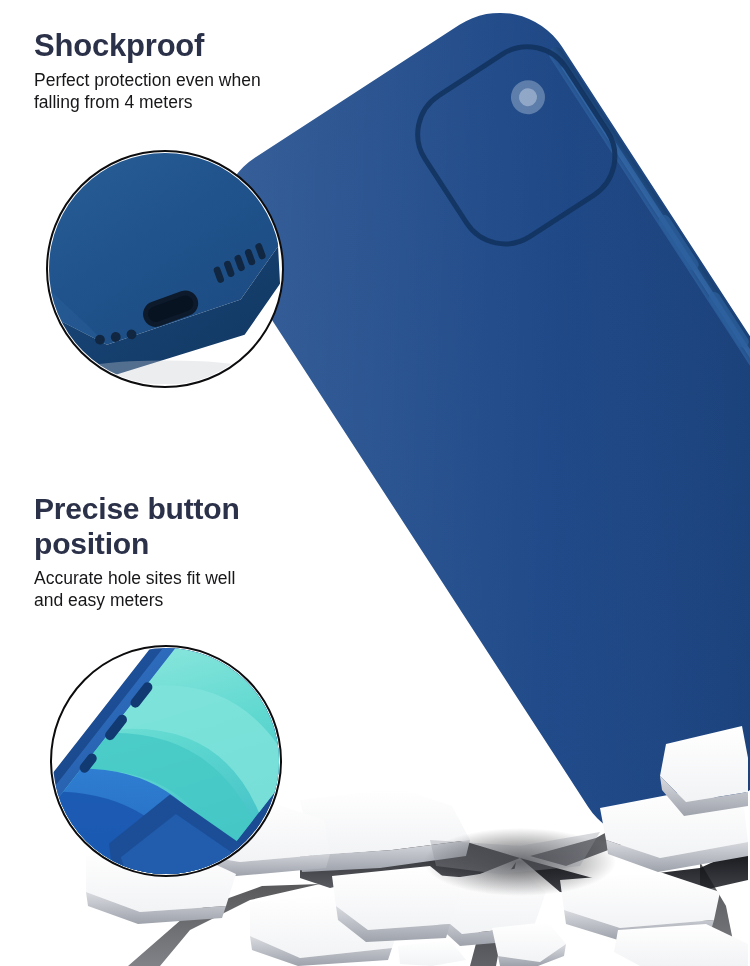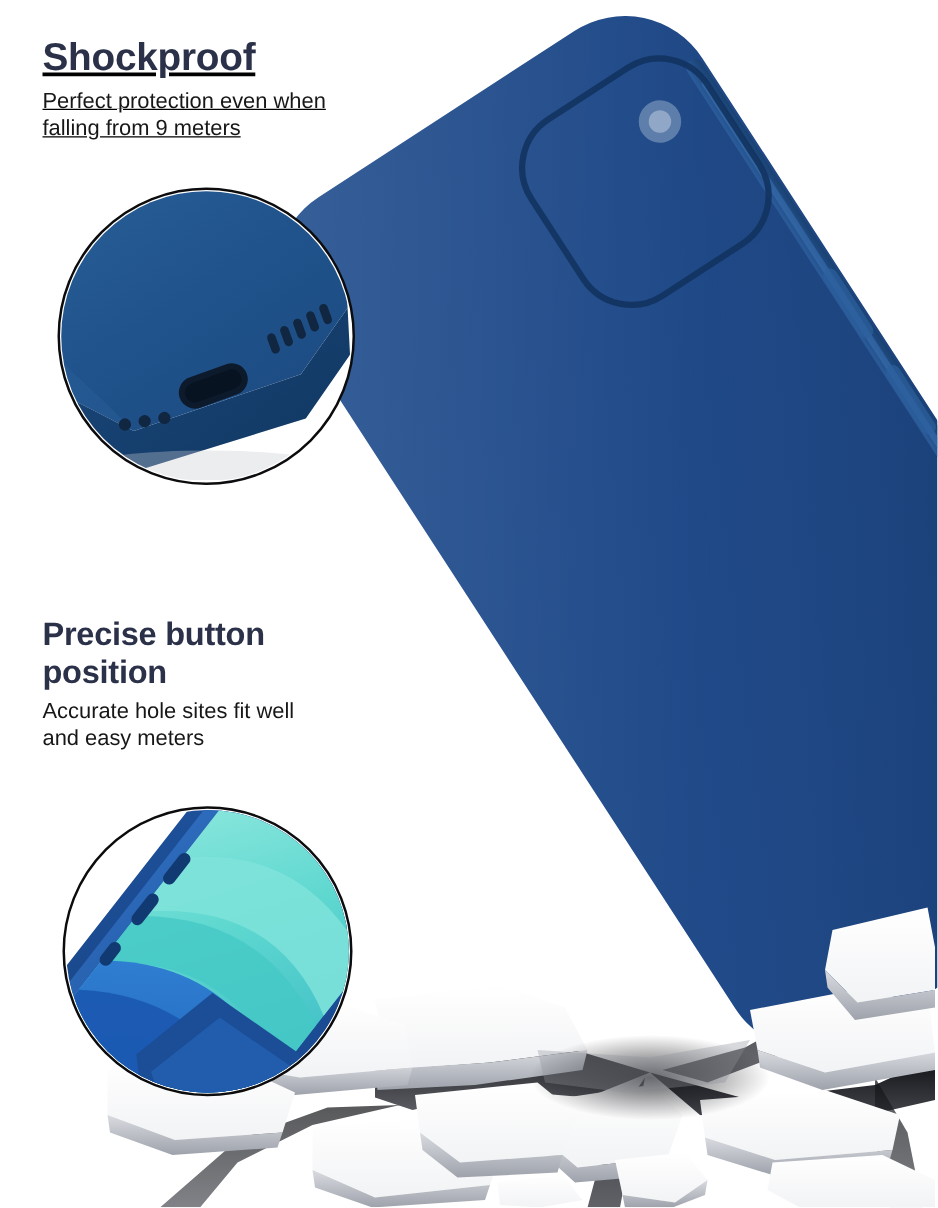--- a/index.html
+++ b/index.html
@@ -17,35 +17,35 @@
     height: 966px;
     background: #ffffff;
     overflow: hidden;
   }
 
   
   .feature-text {
     position: absolute;
     z-index: 40;
   }
-  #feature-1-text { left: 34px; top: 28px; width: 320px; text-decoration: underline; }
+  #feature-1-text { left: 34px; top: 28px; width: 320px; }
   #feature-2-text { left: 34px; top: 492px; width: 290px; }
 
   .feature-heading {
     font-family: "Liberation Sans", sans-serif;
     font-size: 31px;
     font-weight: bold;
     line-height: 1.14;
     color: #2b3148;
     letter-spacing: -0.2px;
     margin: 0 0 6px 0;
     white-space: pre-line;
   }
   #feature-2-text .feature-heading {
-    font-size: 26px;
+    font-size: 30px;
     line-height: 1.16;
     margin-bottom: 5px;
   }
   .feature-sub {
     font-family: "Liberation Sans", sans-serif;
     font-size: 17.5px;
     font-weight: normal;
     line-height: 1.26;
     color: #17171a;
     margin: 0;
@@ -195,21 +195,21 @@
 
       <ellipse cx="520" cy="862" rx="96" ry="34" fill="url(#impactShadow)"></ellipse>
 
       <path d="M430 840 L520 846 L600 832 L580 866 L500 874 L436 866 Z" fill="#8f939c" opacity="0.35"></path>
     </svg>
   </div>
 
   <div class="feature-text" id="feature-1-text">
     <h2 class="feature-heading">Shockproof</h2>
     <p class="feature-sub">Perfect protection even when
-falling from 9 meters</p>
+falling from 4 meters</p>
   </div>
 
   <div class="inset-circle" id="inset-1">
     <svg class="inset-svg" viewBox="0 0 238 238" xmlns="http://www.w3.org/2000/svg">
       <defs>
         <linearGradient id="i1Body" x1="0.1" y1="0" x2="0.9" y2="1">
           <stop offset="0%" stop-color="#2a5f97"></stop>
           <stop offset="50%" stop-color="#20538c"></stop>
           <stop offset="100%" stop-color="#1b4a80"></stop>
         </linearGradient>

